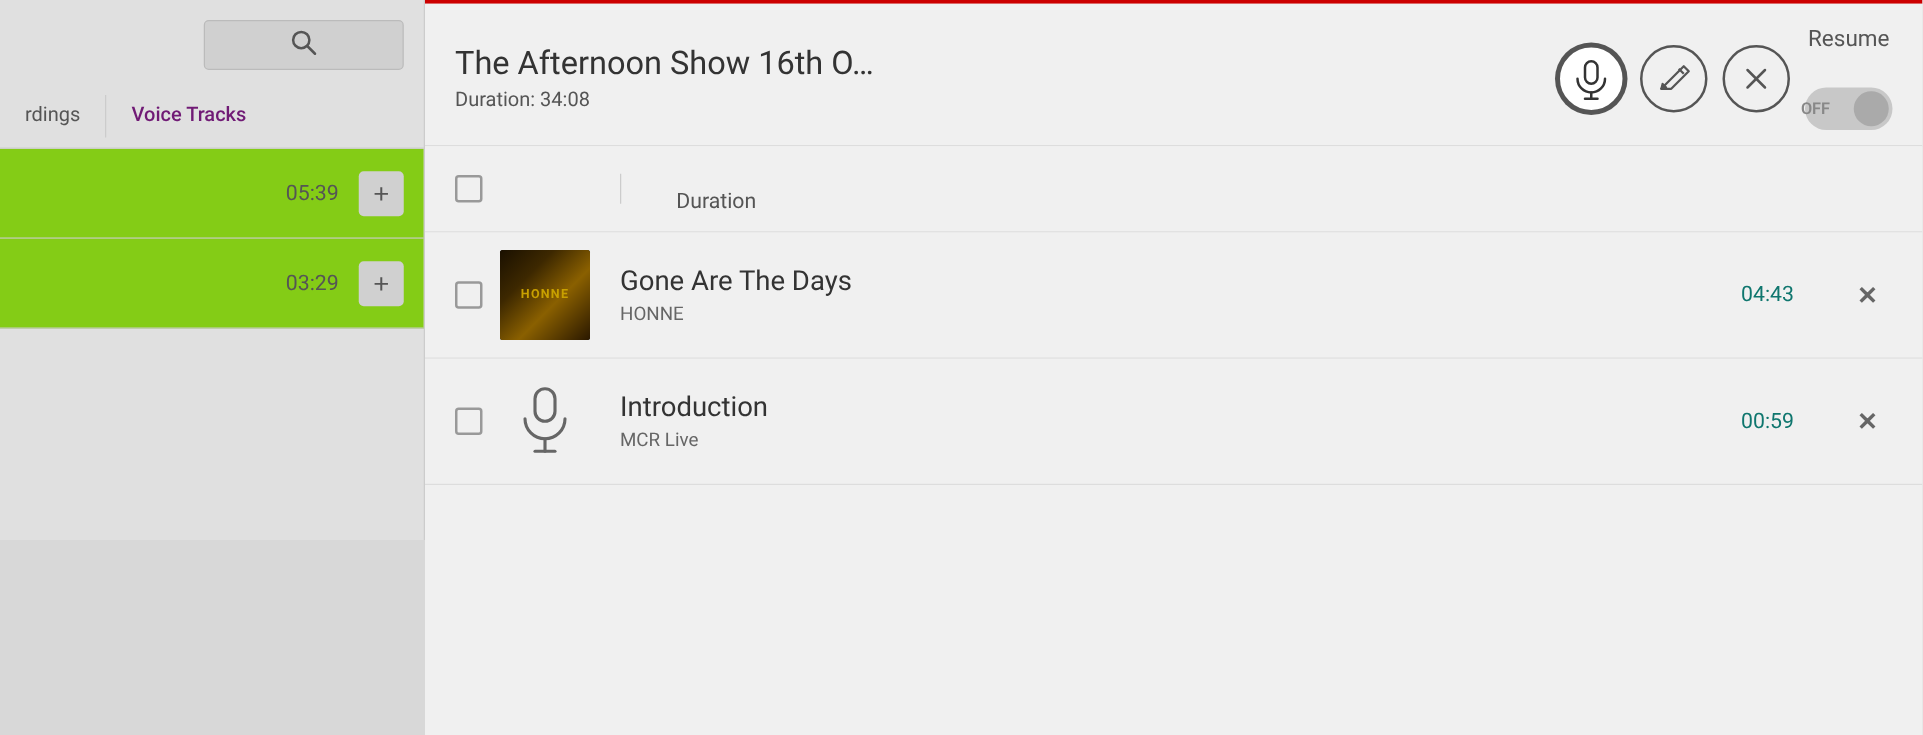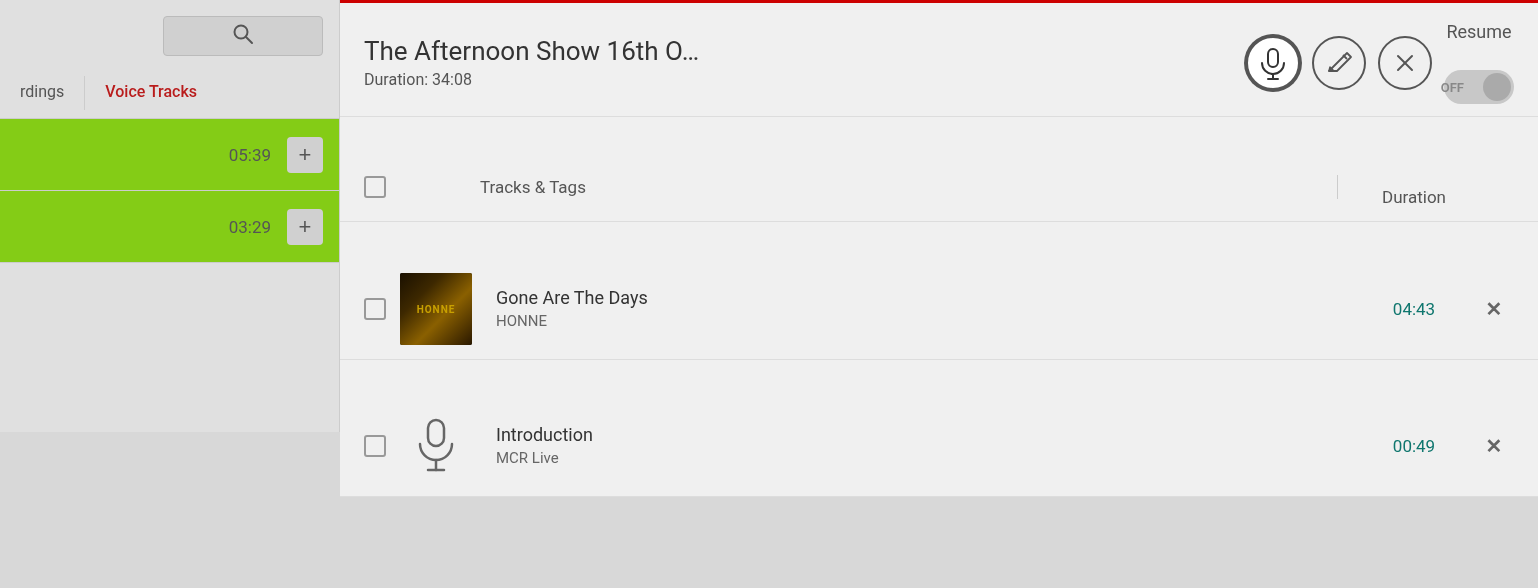--- a/index.html
+++ b/index.html
@@ -54,21 +54,21 @@
 
     .tab-item {
       padding: 14px 20px;
       font-size: 16px;
       color: #555;
       cursor: pointer;
       border-bottom: 3px solid transparent;
     }
 
     .tab-item.active {
-      color: #b91c1c;
+      color: #701a75;
       font-weight: 500;
     }
 
     .tab-separator {
       width: 1px;
       background: #ccc;
       margin: 8px 0;
     }
 
     .list-rows {
@@ -105,26 +105,25 @@
       cursor: pointer;
       display: flex;
       align-items: center;
       justify-content: center;
       flex-shrink: 0;
     }
 
     
     .right-panel {
       flex: 1;
-      height: 497px;
+      height: 588px;
       background: #f0f0f0;
       display: flex;
       flex-direction: column;
       border-top: 3px solid #cc0000;
-      justify-content: space-between;
     }
 
     .show-header {
       display: flex;
       align-items: center;
       padding: 18px 24px 12px 24px;
       border-bottom: 1px solid #ddd;
       gap: 12px;
       background: #f0f0f0;
     }
@@ -304,21 +303,21 @@
       display: flex;
       align-items: center;
       justify-content: center;
     }
 
     .track-info {
       flex: 1;
     }
 
     .track-title {
-      font-size: 18px;
+      font-size: 22px;
       color: #333;
       font-weight: 400;
     }
 
     .track-artist {
       font-size: 15px;
       color: #666;
       margin-top: 4px;
     }
 
@@ -429,21 +428,20 @@
         <div class="toggle-knob"></div>
       </div>
     </div>
   </div>
 
   <div class="table-header">
     <div class="col-checkbox">
       <div style="width:22px;height:22px;border:2px solid #999;border-radius:3px;"></div>
     </div>
     <div class="col-thumb"></div>
-    <div class="col-tracks">Tracks &amp; Tags</div>
     <div class="col-divider"></div>
     <div class="col-duration-header">Duration</div>
     <div class="col-remove"></div>
   </div>
 
   <div class="track-row">
     <div class="track-checkbox"></div>
     <div class="track-thumb">
       <div class="honne-cover">
         <span class="honne-text">HONNE</span>
@@ -464,17 +462,17 @@
         <rect x="16" y="2" width="16" height="26" rx="8" stroke="#666" stroke-width="2.5"></rect>
         <path d="M8 26c0 8.837 7.163 16 16 16s16-7.163 16-16" stroke="#666" stroke-width="2.5" stroke-linecap="round"></path>
         <line x1="24" y1="42" x2="24" y2="52" stroke="#666" stroke-width="2.5" stroke-linecap="round"></line>
         <line x1="16" y1="52" x2="32" y2="52" stroke="#666" stroke-width="2.5" stroke-linecap="round"></line>
       </svg>
     </div>
     <div class="track-info">
       <div class="track-title">Introduction</div>
       <div class="track-artist">MCR Live</div>
     </div>
-    <div class="track-duration">00:49</div>
+    <div class="track-duration">00:59</div>
     <div class="track-remove">✕</div>
   </div>
 
 </div>
 
 </body></html>

